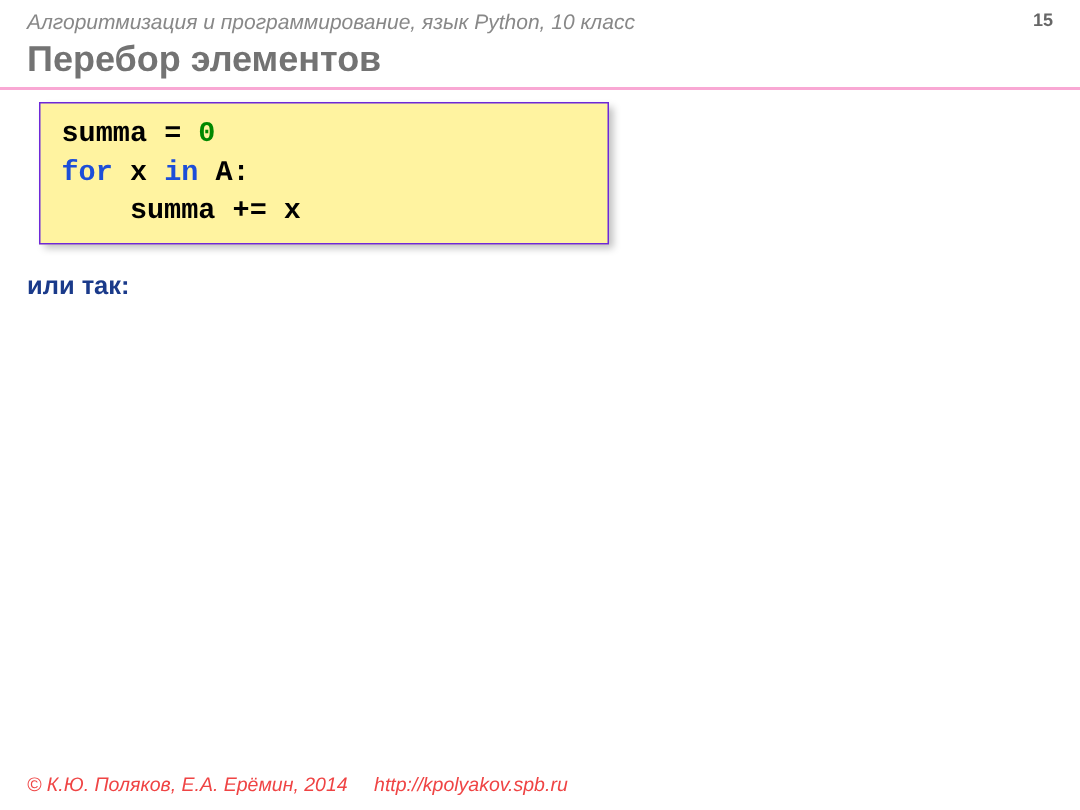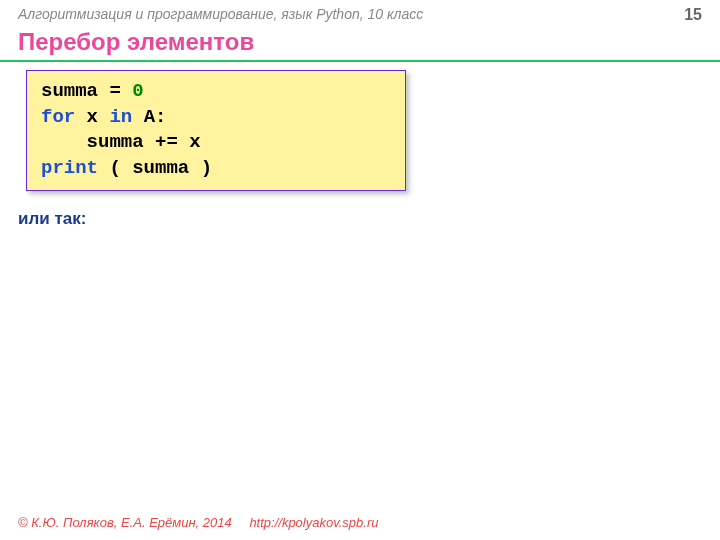--- a/index.html
+++ b/index.html
@@ -17,28 +17,28 @@
     padding: 6px 18px 2px 18px;
     color: #888;
     font-style: italic;
     font-size: 14px;
     gap: 12px;
   }
   .page-num {
     font-weight: bold;
     color: #666;
     font-style: normal;
-    font-size: 16px;
+    font-size: 12px;
   }
   .title {
     font-size: 24px;
     font-weight: bold;
-    color: #ec4899;
+    color: #737373;
     padding: 2px 18px 4px 18px;
-    border-bottom: 2px solid #22c55e;
+    border-bottom: 2px solid #f9a8d4;
   }
   .content {
     padding: 8px 18px;
   }
   .section-label {
     color: #1a3a8a;
     font-weight: bold;
     font-size: 17px;
     margin: 4px 0 6px 0;
   }
@@ -80,21 +80,20 @@
 </div>
 
 <div class="title">Перебор элементов</div>
 
 <div class="content">
 
   <div class="codebox">
     <div><span>summa</span><span> = </span><span class="num">0</span></div>
     <div><span class="kw">for</span><span> x </span><span class="kw">in</span><span> A:</span></div>
     <div style="white-space:pre;"><span>    summa += x</span></div>
-    <div><span class="kw">print</span><span> ( summa )</span></div>
   </div>
 
   <div class="section-label">или так:</div>
 
 </div>
 
 <div class="footer">
   <span>© К.Ю. Поляков, Е.А. Ерёмин, 2014</span>
   <span class="url">http://kpolyakov.spb.ru</span>
 </div>

